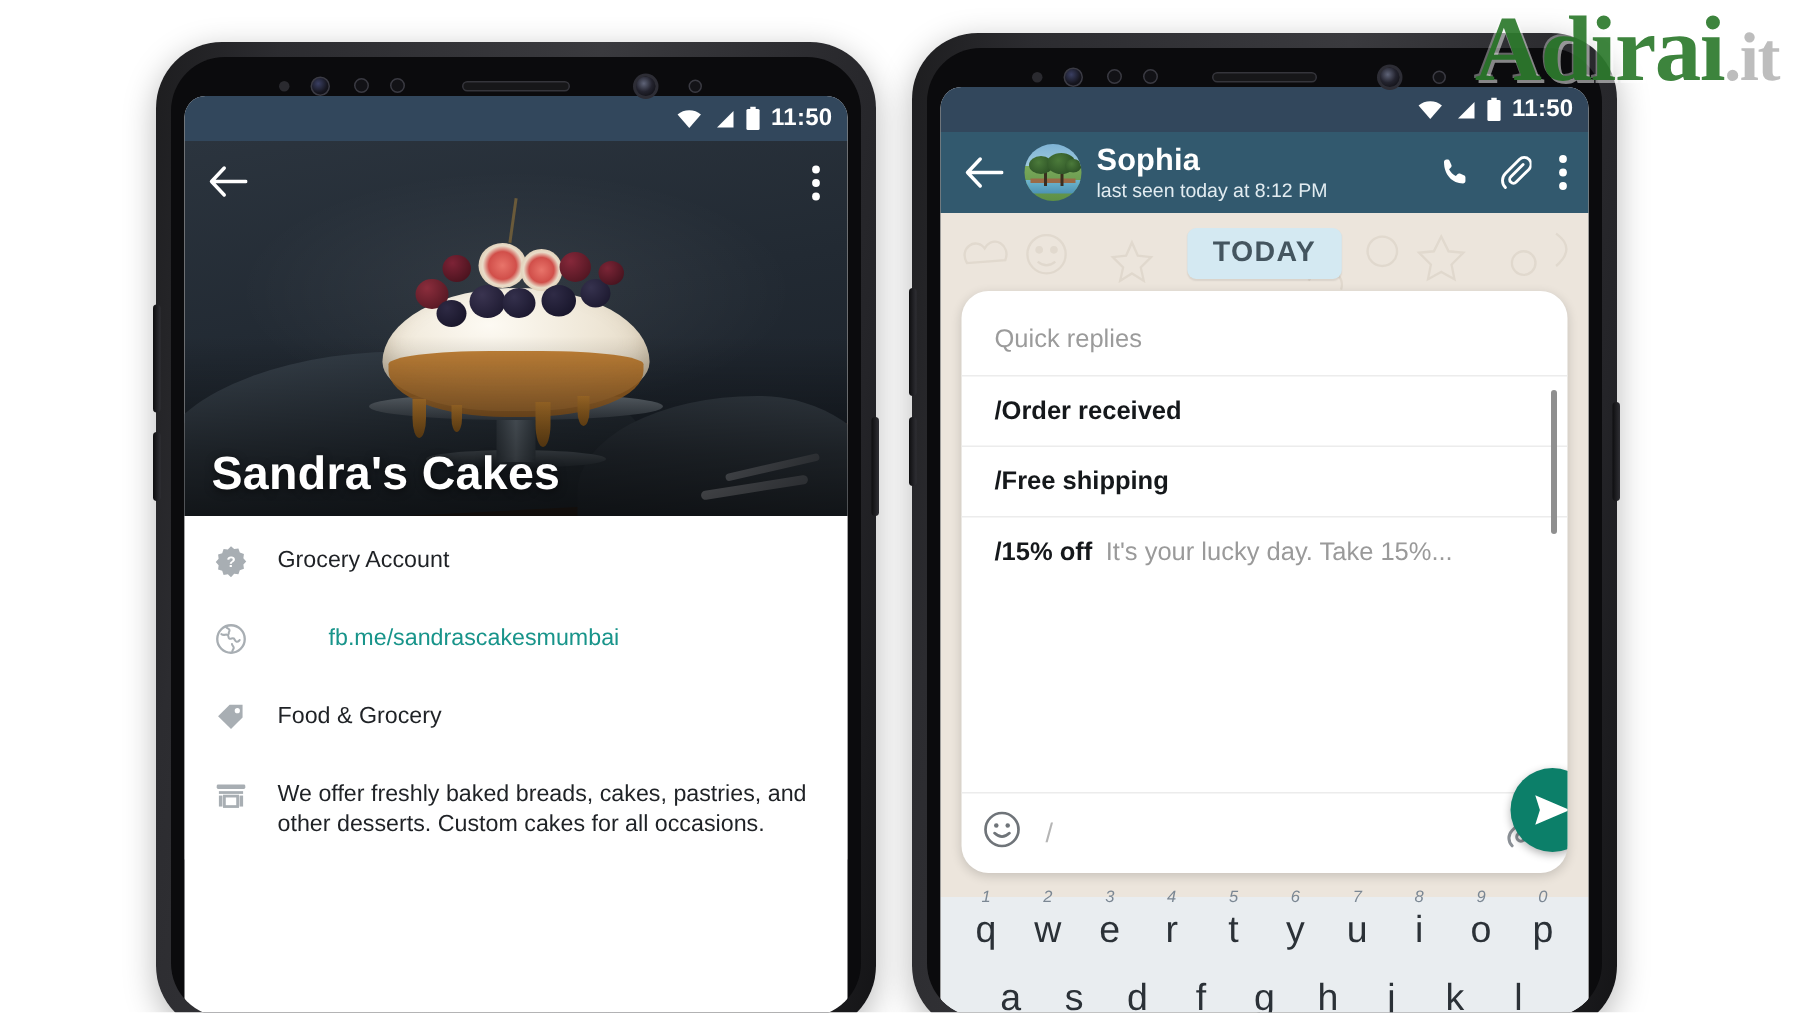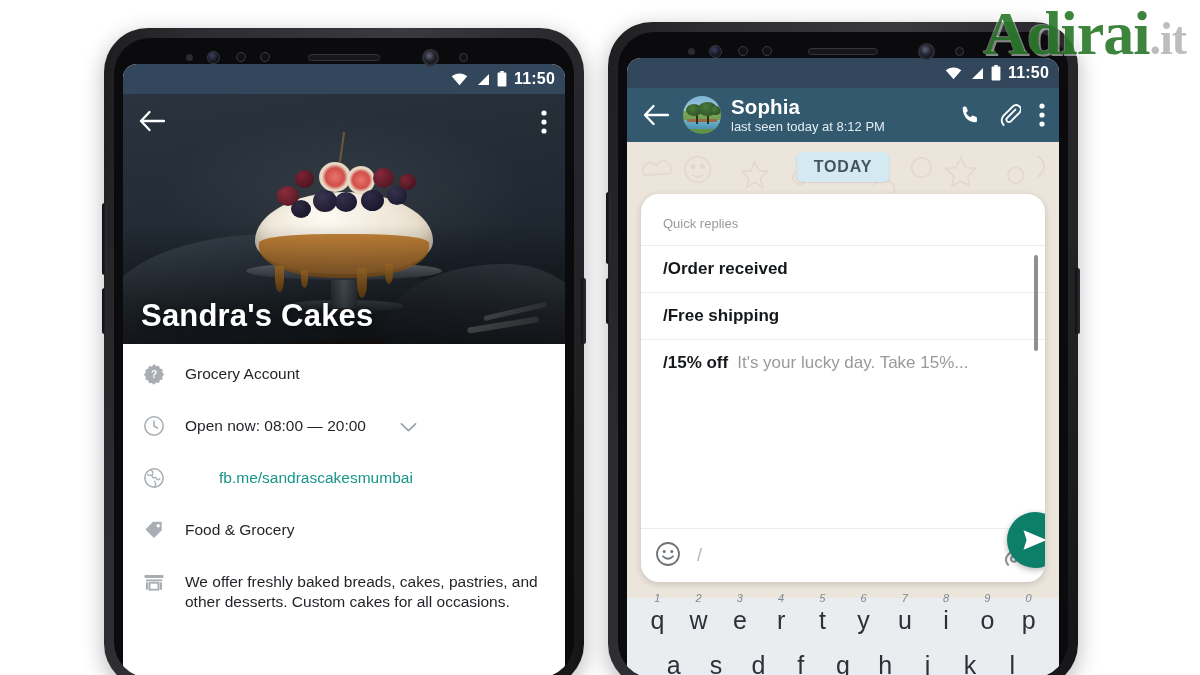--- a/index.html
+++ b/index.html
@@ -249,36 +249,36 @@
     background-color: #ece5dc;
     overflow: hidden;
   }
   .doodles { position:absolute; inset:0; opacity:.5; }
 
   .today-badge {
     position: absolute; left: 50%; transform: translateX(-50%);
     top: 10px;
     background: #d4e9f2;
     color: #44555f;
-    font-size: 16px; font-weight: bold; letter-spacing: .9px;
+    font-size: 19px; font-weight: bold; letter-spacing: .9px;
     padding: 6px 17px; border-radius: 6px;
     box-shadow: 0 1px 1px rgba(0,0,0,.08);
   }
 
   .qr-panel {
     position: absolute;
     left: 14px; right: 14px; top: 52px; bottom: 16px;
     background: #fff;
     border-radius: 18px;
     box-shadow: 0 2px 7px rgba(0,0,0,.16);
     display: flex; flex-direction: column;
     overflow: hidden;
   }
   .qr-title {
-    font-size: 13px; color: #9b9b9b;
+    font-size: 17px; color: #9b9b9b;
     padding: 22px 22px 14px 22px;
   }
   .qr-list { position: relative; flex: 1 1 auto; padding: 0 0 0 0; }
   .qr-item {
     display: flex; align-items: baseline; gap: 9px;
     padding: 13px 24px 13px 22px;
     border-top: 1px solid #ececec;
     font-size: 17px;
     cursor: pointer;
   }
@@ -424,34 +424,20 @@
           <div class="info-row">
             <span class="info-ic">
               <svg width="22" height="22" viewBox="0 0 24 24">
                 <path d="M12 1.2l2.3 2.1 3.1-.4 1 3 3 1-.4 3.1 2.1 2.3-2.1 2.3.4 3.1-3 1-1 3-3.1-.4L12 23.8l-2.3-2.1-3.1.4-1-3-3-1 .4-3.1L0.9 12.7 3 10.4 2.6 7.3l3-1 1-3 3.1.4z" fill="#a8aeb3"></path>
                 <text x="12" y="16.2" font-family="Liberation Sans, sans-serif" font-size="11" font-weight="bold" fill="#ffffff" text-anchor="middle">?</text>
               </svg>
             </span>
             <span class="info-txt">Grocery Account</span>
           </div>
 
-          <div class="info-row">
-            <span class="info-ic">
-              <svg width="22" height="22" viewBox="0 0 24 24">
-                <circle cx="12" cy="12" r="10" stroke="#a8aeb3" stroke-width="1.7" fill="none"></circle>
-                <path d="M12 6.6V12l4 2.4" stroke="#a8aeb3" stroke-width="1.7" fill="none" stroke-linecap="round" stroke-linejoin="round"></path>
-              </svg>
-            </span>
-            <span class="info-txt">Open now: 08:00 — 20:00</span>
-            <span class="chev-down">
-              <svg width="17" height="11" viewBox="0 0 18 11">
-                <path d="M1.5 1.6 L9 8.8 L16.5 1.6" stroke="#9aa0a6" stroke-width="1.8" fill="none" stroke-linecap="round" stroke-linejoin="round"></path>
-              </svg>
-            </span>
-          </div>
 
           <div class="info-row">
             <span class="info-ic">
               <svg width="22" height="22" viewBox="0 0 24 24">
                 <circle cx="12" cy="12" r="10" stroke="#a8aeb3" stroke-width="1.7" fill="none"></circle>
                 <path d="M5 8.5c2 1.4 3.2-.4 4.6.6.9.7.2 2 1.2 2.6 1.1.6 2-.7 3-.2 1.1.5 1 2.2 2.3 2.5 1 .2 1.6-.6 2.2-1.2M8.5 3.3c.6 1.1 2 .9 2.4 2.2.3 1-1 1.8-.5 2.7" stroke="#a8aeb3" stroke-width="1.5" fill="none" stroke-linecap="round"></path>
                 <path d="M13 21.6c-.4-1.4.9-2 1-3.2.1-1.2-1.4-1.6-1.3-2.8" stroke="#a8aeb3" stroke-width="1.5" fill="none" stroke-linecap="round"></path>
               </svg>
             </span>
             <span class="info-txt link">fb.me/sandrascakesmumbai</span>

